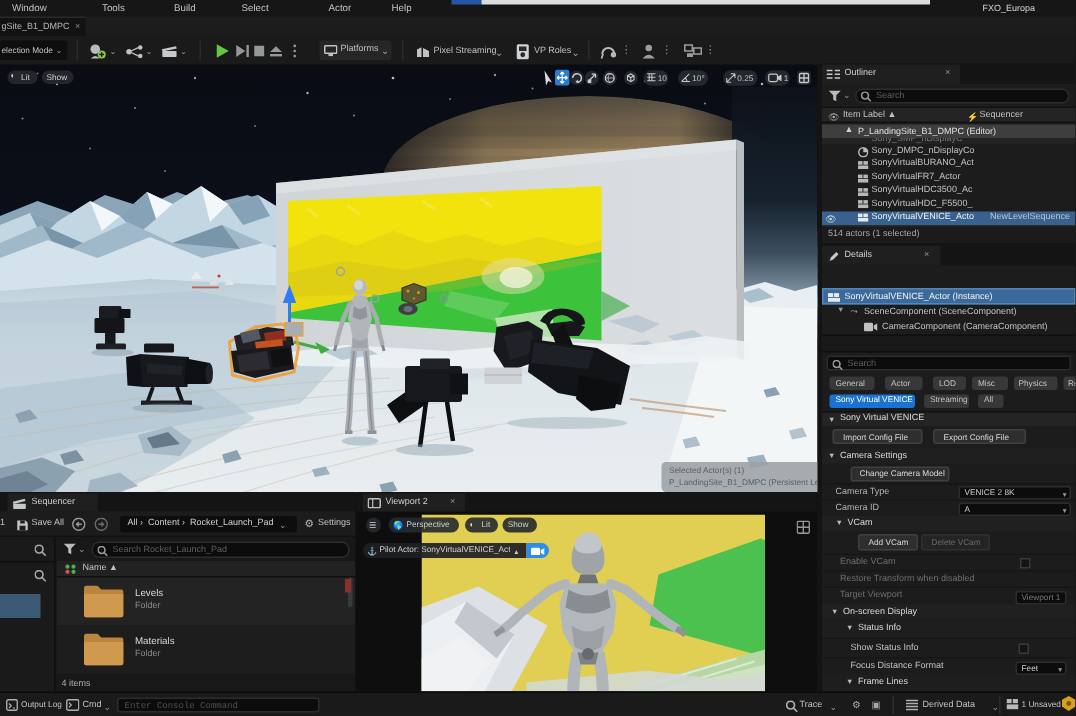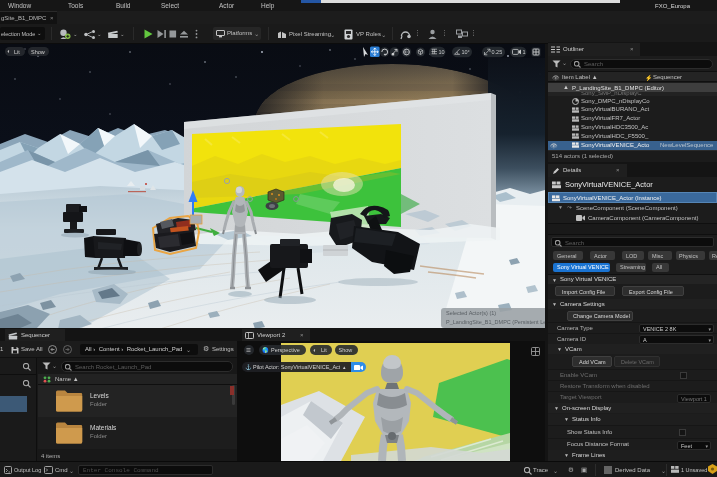--- a/index.html
+++ b/index.html
@@ -516,28 +516,20 @@
     <div class="abs" style="left:0;top:119.5px;width:169px;height:15px;background:#141414;">
       <div class="abs" style="left:0;top:2px;width:79px;height:13px;background:#1f1f1f;">
         <svg class="abs" style="left:4px;top:3px;" width="8" height="8" viewBox="0 0 8 8">
           <path d="M1 7 L2 4.5 L5.5 1 L7 2.5 L3.5 6 Z" fill="#c8c8c8"></path>
         </svg>
         <span class="abs t" style="left:15px;top:3px;font-size:6px;color:#d0d0d0;">Details</span>
         <span class="abs t" style="left:68px;top:3px;font-size:6px;color:#909090;">×</span>
       </div>
     </div>
 
-    <div class="abs" style="left:0;top:134.5px;width:169px;height:15px;background:#1c1c1c;">
-      <svg class="abs" style="left:4px;top:4px;" width="9" height="8" viewBox="0 0 9 8">
-          <rect width="3.8" height="3" y="0.5" fill="#c8c8c8"></rect>
-          <rect x="4.6" width="3.8" height="3" y="0.5" fill="#c8c8c8"></rect>
-          <rect width="9" height="3" y="4.2" fill="#c8c8c8"></rect>
-        </svg>
-      <span class="abs t" style="left:17px;top:3.5px;font-size:7.5px;color:#e8e8e8;">SonyVirtualVENICE_Actor</span>
-    </div>
 
     <div class="abs" style="left:0;top:150px;width:169px;height:11px;background:#3a699c;border:1px solid #5585b5;">
       <svg class="abs" style="left:3px;top:2px;" width="8" height="7" viewBox="0 0 8 7">
           <rect width="3.4" height="2.6" y="0.4" fill="#e8e8e8"></rect>
           <rect x="4" width="3.4" height="2.6" y="0.4" fill="#e8e8e8"></rect>
           <rect width="8" height="2.6" y="3.6" fill="#e8e8e8"></rect>
         </svg>
       <span class="abs t" style="left:14px;top:2px;font-size:6px;color:#f2f2f2;">SonyVirtualVENICE_Actor (Instance)</span>
     </div>
     <div class="abs" style="left:0;top:161px;width:169px;height:10px;">

